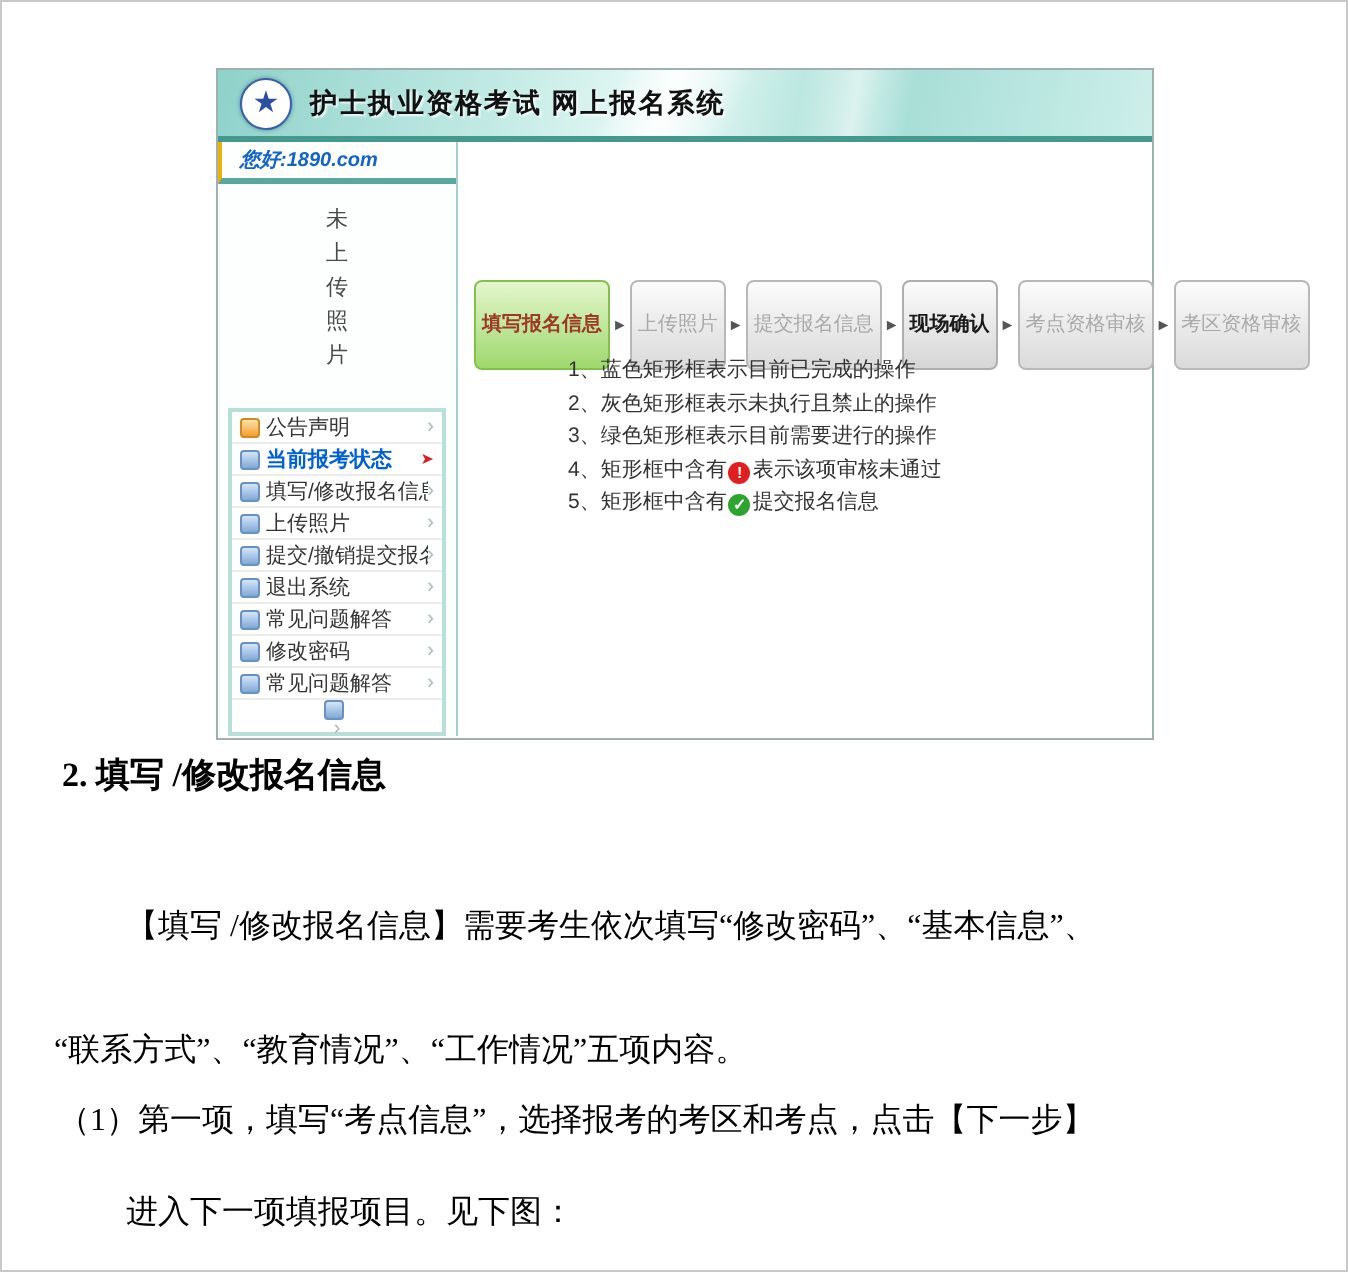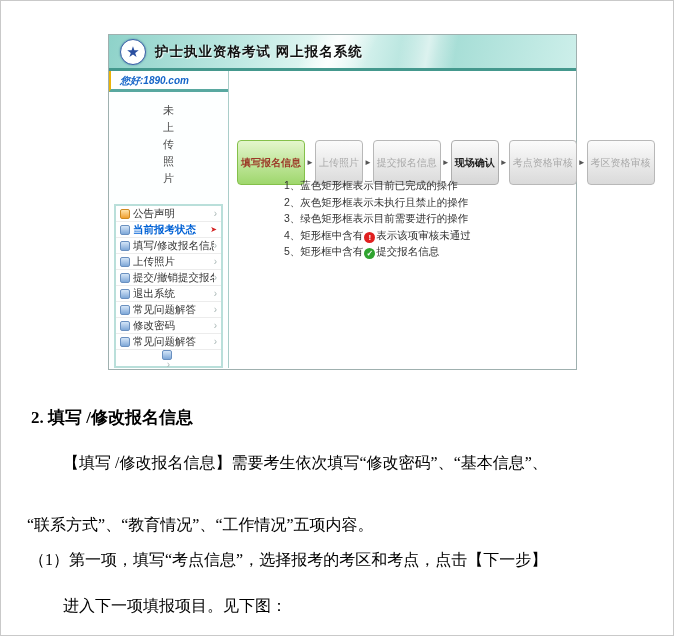--- a/index.html
+++ b/index.html
@@ -93,21 +93,21 @@
   }
   .icon-fail { background:#e02020; }
   .icon-pass { background:#2fa32f; }
 
   
   .doc-line {
     position:absolute;
     font-family:"Liberation Serif", "DejaVu Serif", serif;
     font-size:16px; color:#000; white-space:nowrap;
   }
-  .doc-heading { left:30px; top:405px; font-size:17px; font-weight:bold; }
+  .doc-heading { left:30px; top:375px; font-size:17px; font-weight:bold; }
   .l1 { left:62px; top:452px; }
   .l2 { left:26px; top:514px; }
   .l3 { left:28px; top:549px; }
   .l4 { left:62px; top:595px; }
 </style>
 </head>
 <body>
 
 <div class="screenshot">
 

